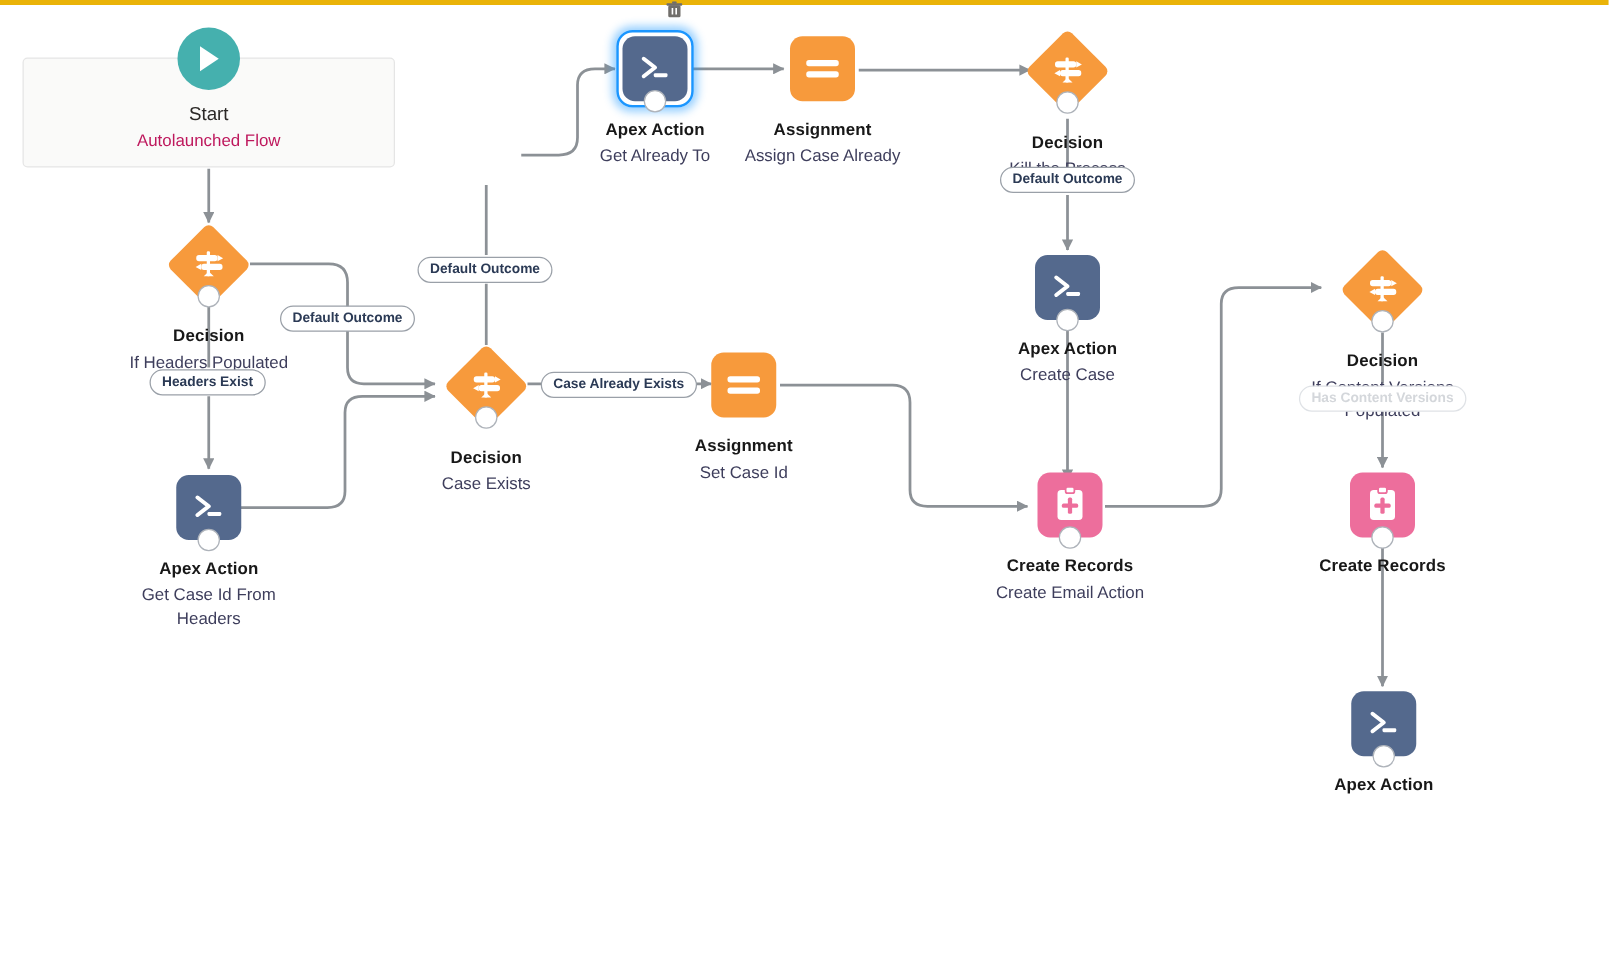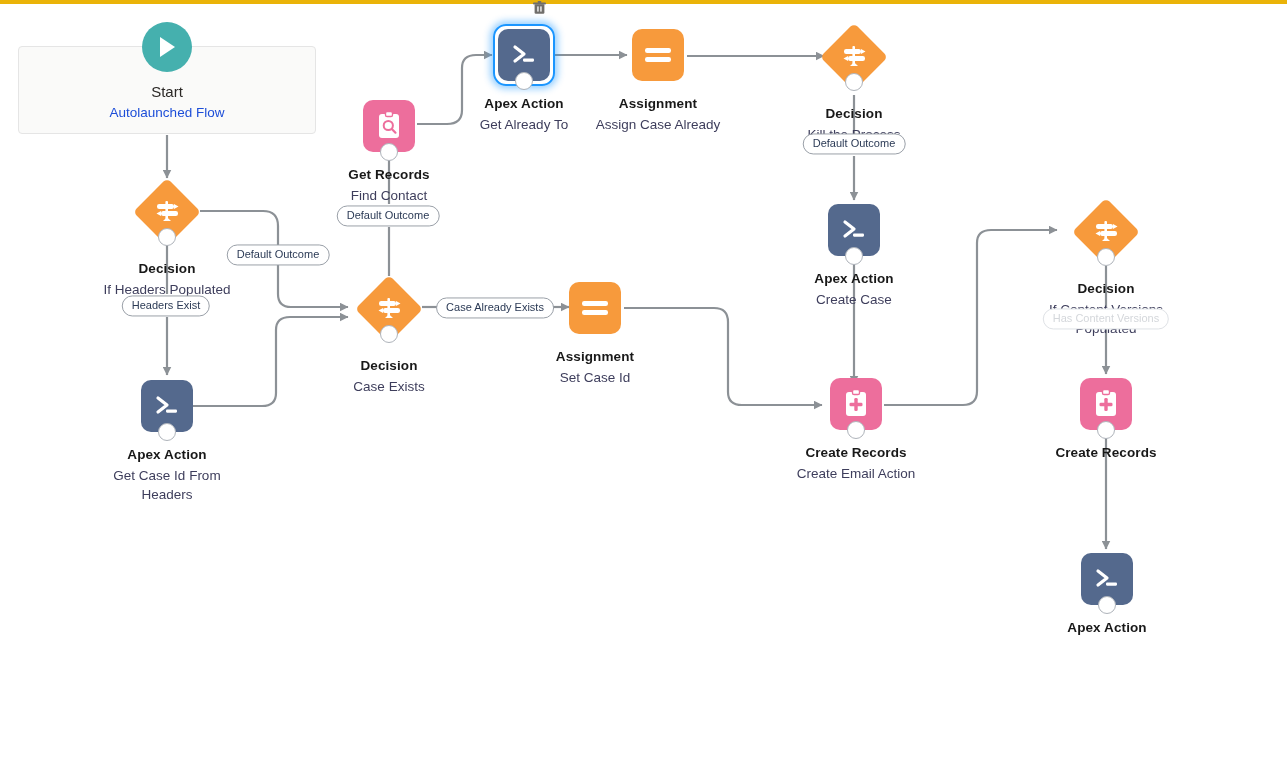--- a/index.html
+++ b/index.html
@@ -120,35 +120,36 @@
     display: flex; align-items: center; justify-content: center;
     z-index: 6;
   }
   #start-labels {
     position: absolute;
     left: 0; right: 0;
     top: 36px;
     text-align: center;
   }
   #start-labels .t { font-size: 15px; color: #2b2826; }
-  #start-labels .s { font-size: 13.5px; color: #1d4ed8; margin-top: 5px; }
+  #start-labels .s { font-size: 13.5px; color: #be185d; margin-top: 5px; }
 
   
   .pill {
     position: absolute;
     transform: translate(-50%, -50%);
     background: #ffffff;
     border: 1px solid #9aa0a8;
     border-radius: 11px;
     padding: 3px 9px 4px;
     font-size: 11px;
     color: #2b3a55;
     white-space: nowrap;
     z-index: 7;
     line-height: 1.1;
+    font-weight: bold;
   }
   .pill.faded { color: #d4d7db; border-color: #dfe2e6; z-index: 6; }
 
   
   .selected-ring {
     position: absolute;
     left: 50%; top: 50%;
     width: 62px; height: 62px;
     margin-left: -31px; margin-top: -31px;
     border: 2px solid #1b96ff;
@@ -257,35 +258,20 @@
           <path d="M6 7 L15 14 L6 21" stroke="#fff" stroke-width="3.2" fill="none" stroke-linecap="round" stroke-linejoin="round"></path>
           <rect x="14" y="18.5" width="11" height="3.2" rx="1.1" fill="#fff"></rect>
         </svg>
       </div>
       <span class="stub"></span>
     </div>
     <div class="node-title">Apex Action</div>
     <div class="node-sub" style="max-width:120px;margin-left:auto;margin-right:auto;">Get Case Id From Headers</div>
   </div>
 
-  <div class="node" style="left:389px; top:96px;">
-    <div class="icon-wrap">
-      <div class="sq getrec">
-        <svg width="30" height="32" viewBox="0 0 30 32">
-          <rect x="5" y="4" width="20" height="24" rx="3" fill="#fff"></rect>
-          <rect x="11.5" y="1.5" width="7" height="5" rx="1.6" fill="#fff" stroke="#ed6e9c" stroke-width="1.4"></rect>
-          <circle cx="14.3" cy="15.5" r="4.6" fill="none" stroke="#ed6e9c" stroke-width="2"></circle>
-          <line x1="17.8" y1="19" x2="21.5" y2="22.7" stroke="#ed6e9c" stroke-width="2.2" stroke-linecap="round"></line>
-        </svg>
-      </div>
-      <span class="stub"></span>
-    </div>
-    <div class="node-title">Get Records</div>
-    <div class="node-sub">Find Contact</div>
-  </div>
 
   <div class="node" style="left:524px; top:25px;">
     <div class="icon-wrap">
       <div class="selected-ring"></div>
       <div class="trash-btn">
         <svg width="13" height="14" viewBox="0 0 13 14">
           <rect x="1.6" y="3.2" width="9.8" height="9.6" rx="1.2" fill="#706e6b"></rect>
           <rect x="0" y="1.6" width="13" height="1.9" rx=".9" fill="#706e6b"></rect>
           <rect x="4.6" y="0" width="3.8" height="1.9" rx=".9" fill="#706e6b"></rect>
           <rect x="4.3" y="5.4" width="1.3" height="5.2" fill="#ffffff"></rect>

